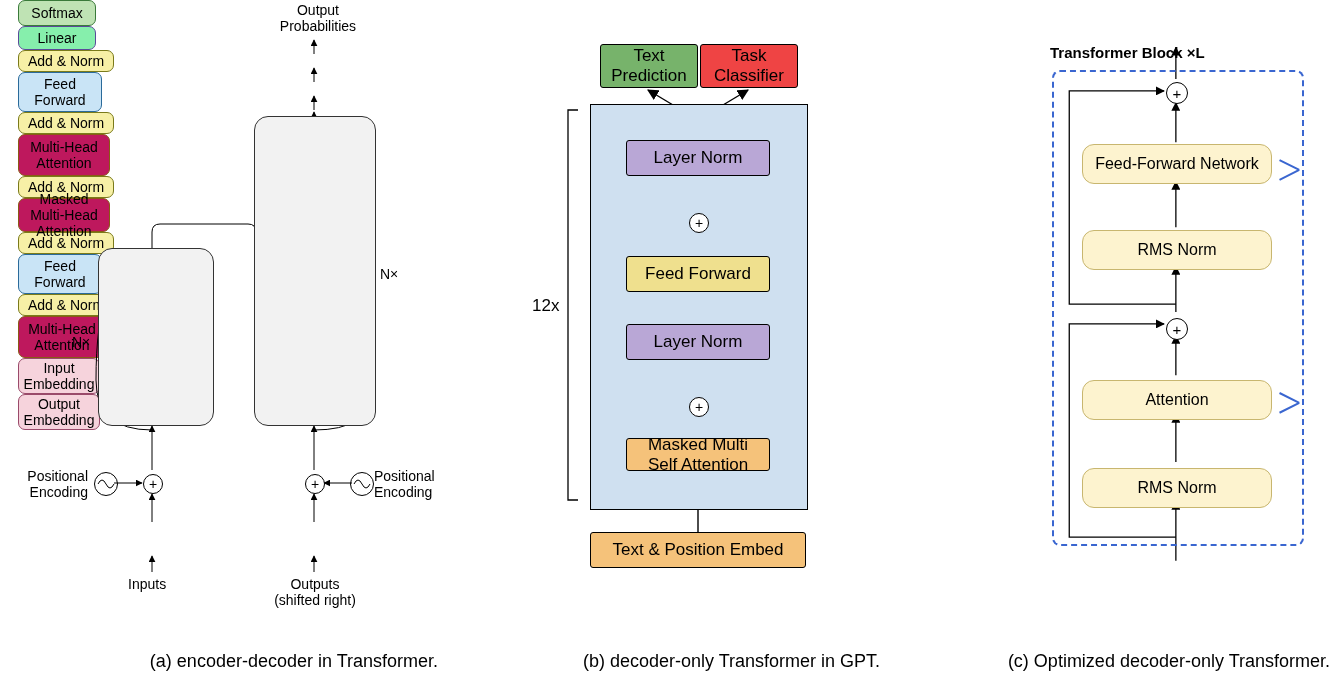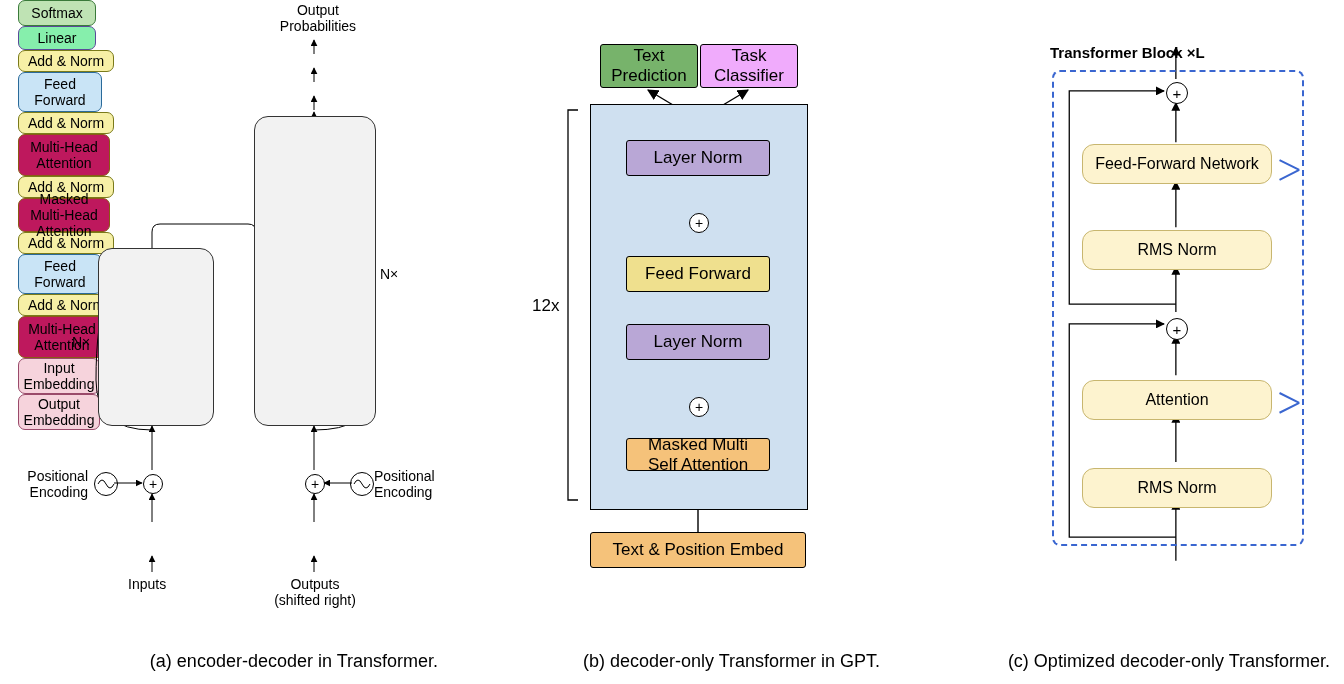--- a/index.html
+++ b/index.html
@@ -27,21 +27,21 @@
   
   svg.wires{position:absolute;top:0;left:0;width:100%;height:100%;overflow:visible;pointer-events:none;}
   
   .bigblue{background:#cfe0f0;border:1.3px solid #000;}
   .gpt-box{border:1.5px solid #000;border-radius:3px;font-size:17px;text-align:center;
            display:flex;align-items:center;justify-content:center;box-sizing:border-box;padding:4px;}
   .gpt-orange{background:#f5c27a;}
   .gpt-yellow{background:#efe08e;}
   .gpt-purple{background:#b9a7d6;}
   .gpt-green {background:#77b36b;}
-  .gpt-dgreen{background:#f0abfc;}
+  .gpt-dgreen{background:#ef4444;}
   
   .dashbox{border:2.5px dashed #3a66d0;border-radius:8px;}
   .cbox{background:#fdf3cf;border:1.3px solid #c8b66f;border-radius:12px;font-size:16px;
         display:flex;align-items:center;justify-content:center;box-sizing:border-box;}
   .coplus{width:20px;height:20px;border:1.3px solid #000;border-radius:50%;background:#fff;
           display:flex;align-items:center;justify-content:center;font-size:15px;}
   .ctitle{font-size:15px;font-weight:600;}
 </style>
 </head>
 <body>

